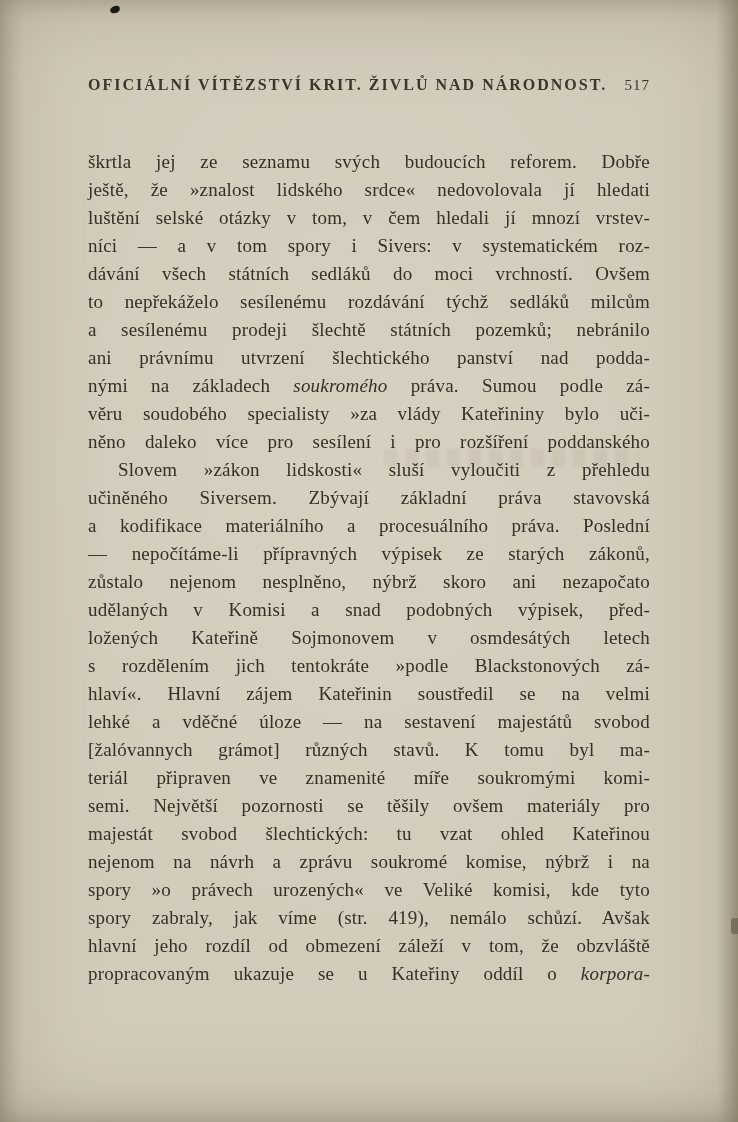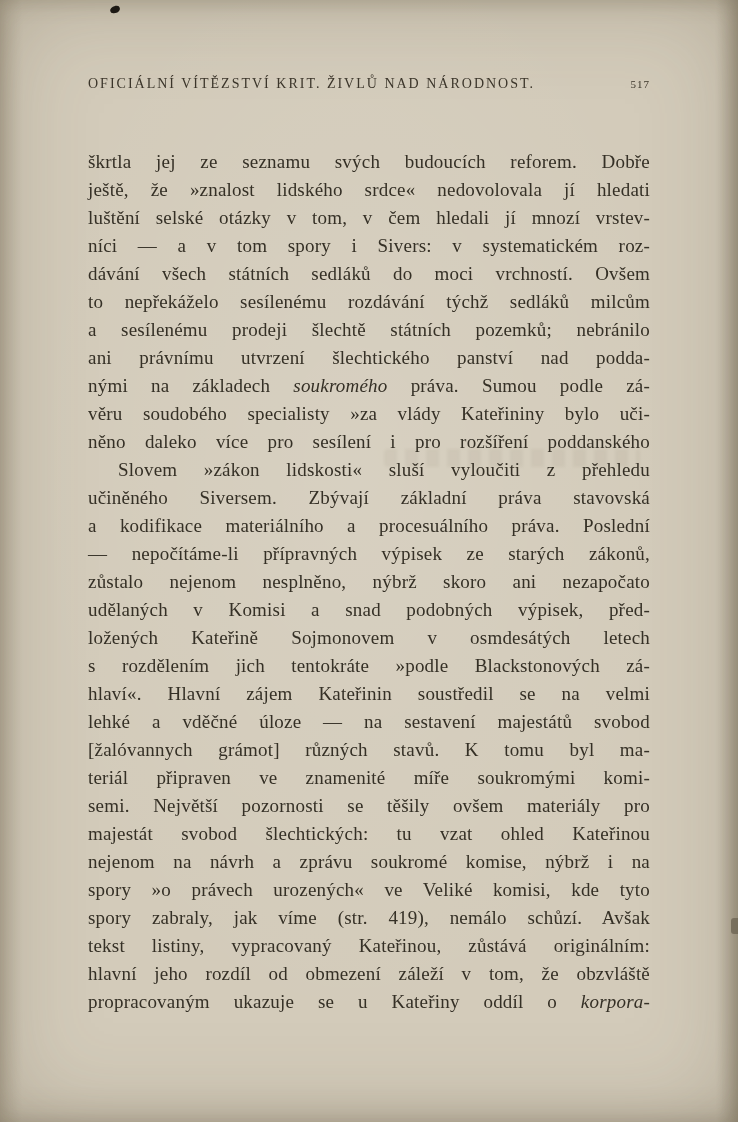--- a/index.html
+++ b/index.html
@@ -23,25 +23,25 @@
       inset 0 8px 18px rgba(85,74,52,0.10),
       inset 0 -12px 26px rgba(85,74,52,0.14),
       inset -6px 0 14px rgba(85,74,52,0.12);
   }
   .page-header {
     position: absolute; left: 88px; top: 76px; width: 562px;
     display: flex; justify-content: space-between; align-items: baseline;
     color: #3b352a;
   }
   .header-title {
-    font-size: 14px; font-weight: normal; letter-spacing: 2px;
+    font-size: 16px; font-weight: bold; letter-spacing: 2px;
     white-space: nowrap;
   }
   .page-number {
-    font-size: 11px; letter-spacing: 1px;
+    font-size: 15px; letter-spacing: 1px;
   }
   .text-block {
     position: absolute; left: 88px; top: 148px; width: 562px;
     color: #353026;
     font-size: 19px; line-height: 28px; letter-spacing: 0.2px;
   }
   .line { text-align: justify; text-align-last: justify; }
   .line.last { text-align-last: left; }
   .line.indent { padding-left: 30px; }
   .italic { font-style: italic; font-family: Liberation Serif, serif; }
@@ -100,17 +100,16 @@
     <div class="line">s rozdělením jich tentokráte »podle Blackstonových zá-</div>
     <div class="line">hlaví«. Hlavní zájem Kateřinin soustředil se na velmi</div>
     <div class="line">lehké a vděčné úloze — na sestavení majestátů svobod</div>
     <div class="line">[žalóvannych grámot] různých stavů. K tomu byl ma-</div>
     <div class="line">teriál připraven ve znamenité míře soukromými komi-</div>
     <div class="line">semi. Největší pozornosti se těšily ovšem materiály pro</div>
     <div class="line">majestát svobod šlechtických: tu vzat ohled Kateřinou</div>
     <div class="line">nejenom na návrh a zprávu soukromé komise, nýbrž i na</div>
     <div class="line">spory »o právech urozených« ve Veliké komisi, kde tyto</div>
     <div class="line">spory zabraly, jak víme (str. 419), nemálo schůzí. Avšak</div>
-    <div class="line">tekst listiny, vypracovaný Kateřinou, zůstává originálním:</div>
     <div class="line">hlavní jeho rozdíl od obmezení záleží v tom, že obzvláště</div>
     <div class="line"><span>propracovaným ukazuje se u Kateřiny oddíl o </span><span class="italic">korpora-</span></div>
   </div>
 </main>
 
 </body></html>

